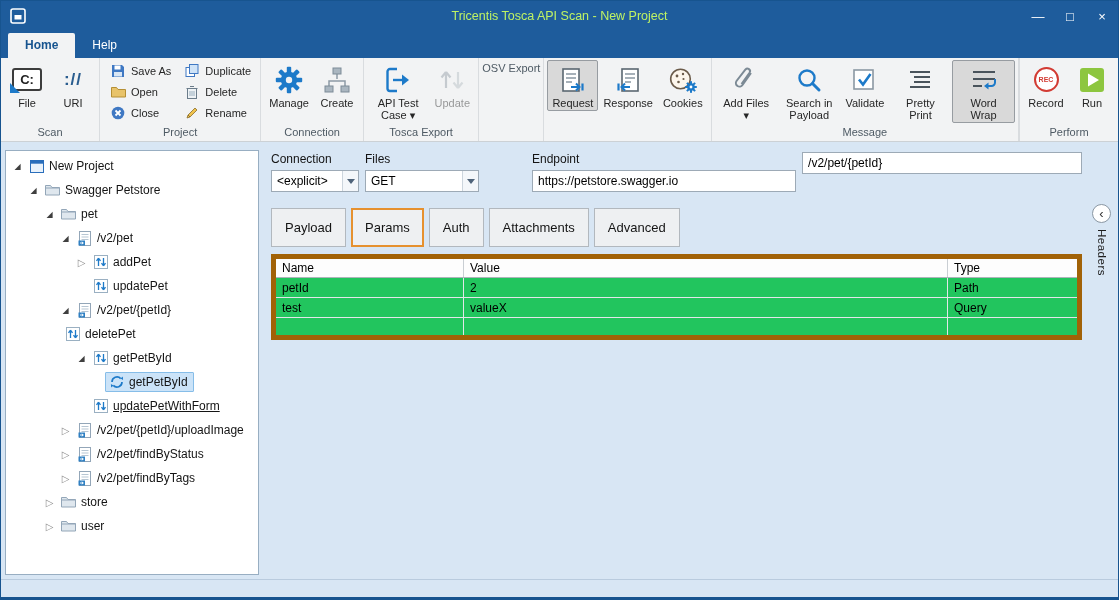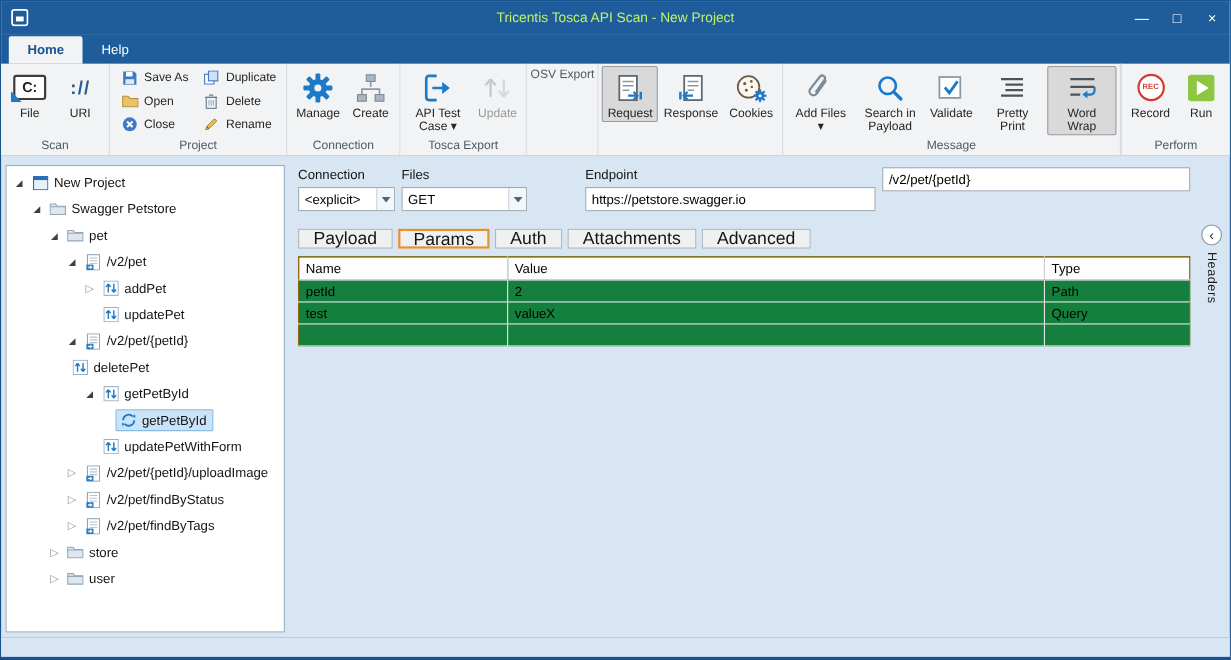--- a/index.html
+++ b/index.html
@@ -64,24 +64,24 @@
   .input { height:22px; border:1px solid #9daab6; background:#fff; font-size:12px; padding:0 5px; display:flex; align-items:center; overflow:hidden; white-space:nowrap; }
   .combo { justify-content:space-between; padding-right:0; }
   .dd { width:16px; height:100%; display:flex; align-items:center; justify-content:center; border-left:1px solid #ccd5dd; background:#f4f7fa; }
   .dd-tri { width:0; height:0; border-left:4px solid transparent; border-right:4px solid transparent; border-top:5px solid #50647a; }
   .f-connection { width:88px; flex:0 0 88px; }
   .f-method { width:114px; flex:0 0 114px; }
   .f-endpoint { flex:1;margin-left:47px; }
   .f-resource { flex:1.06; }
 
   .tabs { display:flex; gap:5px; margin-top:16px; align-items:center; }
-  .tab { height:18px; padding:0 13px; background:#eef0f2; border:1px solid #b2b8be; font-size:16px; color:#141414; }
+  .tab { height:39px; padding:0 13px; background:#eef0f2; border:1px solid #b2b8be; font-size:13px; color:#141414; }
   .tab.highlighted { border:2px solid var(--highlight,#e6912f); padding:0 12px; }
 
-  .ptable { margin-top:7px; width:100%; border-collapse:collapse; background:#15803d; border:1px solid #a16207; table-layout:fixed; }
+  .ptable { margin-top:7px; width:100%; border-collapse:collapse; background:#22c55e; border:5px solid #a16207; table-layout:fixed; }
   .ptable th { font-weight:normal; text-align:left; font-size:12px; padding:2px 6px; height:21px;
                border-right:1px solid #c9ced3; border-bottom:1px solid #aeb4ba; background:#fdfdfd; }
   .ptable td { font-size:12px; padding:2px 6px; height:20px; border-right:1px solid #e3e6e9; border-bottom:1px solid #e3e6e9; overflow:hidden; }
   .ptable th:nth-child(1), .ptable td:nth-child(1) { width:190px; }
   .ptable th:nth-child(3), .ptable td:nth-child(3) { width:132px; }
   .ptable th:last-child, .ptable td:last-child { border-right:none; }
 
   .side-tab { position:absolute; right:7px; top:62px; display:flex; flex-direction:column; align-items:center; }
   .side-circle { width:19px; height:19px; border-radius:50%; background:#fff; border:1px solid #8a97a3;
                  display:flex; align-items:center; justify-content:center; font-size:13px; color:#333; line-height:1; }
@@ -523,21 +523,21 @@
               <svg width="14" height="14" viewBox="0 0 14 14">
                 <path d="M12 7 a5 5 0 0 1 -8.7 3.4" stroke="#1d7ac9" stroke-width="1.7" fill="none"></path>
                 <path d="M2 7 a5 5 0 0 1 8.7 -3.4" stroke="#1d7ac9" stroke-width="1.7" fill="none"></path>
                 <path d="M12.8 1.6 L10.6 3.6 13.1 5 z" fill="#1d7ac9"></path>
                 <path d="M1.2 12.4 L3.4 10.4 0.9 9 z" fill="#1d7ac9"></path>
               </svg>
             </span>
             <span class="tree-label">getPetById</span>
           </span>
         </div>
-        <div class="tree-row" style="padding-left: 68px;">
+        <div class="tree-row" style="padding-left: 68px; text-decoration: underline;">
           <span class="expander none"></span>
           <span class="tree-inner">
             <span class="ticon">
               <svg width="14" height="14" viewBox="0 0 14 14">
                 <rect x="0.5" y="0.5" width="13" height="13" fill="#fff" stroke="#9ab0c2"></rect>
                 <path d="M4.5 11 V4 M4.5 3.2 l-2 2.6 M4.5 3.2 l2 2.6" stroke="#1d7ac9" stroke-width="1.3" fill="none"></path>
                 <path d="M9.5 3 v7 M9.5 10.8 l-2 -2.6 M9.5 10.8 l2 -2.6" stroke="#1d7ac9" stroke-width="1.3" fill="none"></path>
               </svg>
             </span>
             <span class="tree-label">updatePetWithForm</span>

